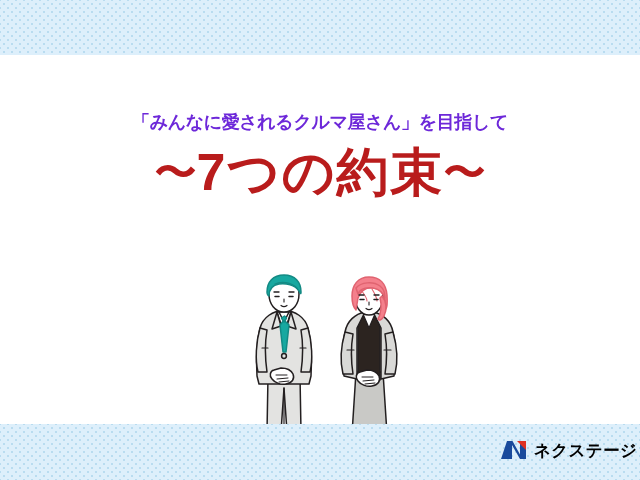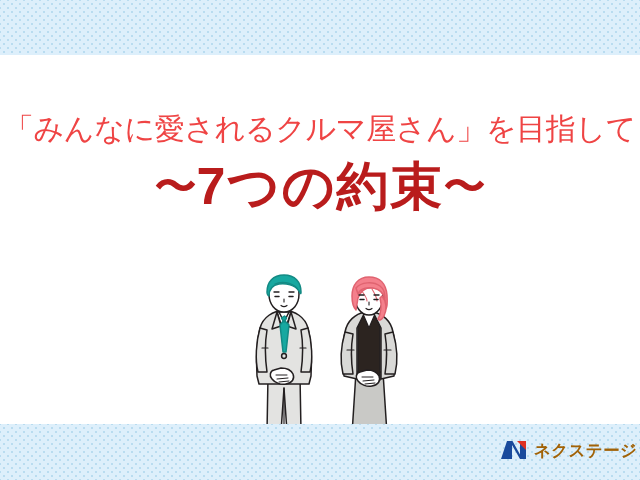--- a/index.html
+++ b/index.html
@@ -44,23 +44,23 @@
   
   .headline-block {
     position: absolute;
     top: 112px;
     left: 0;
     width: 640px;
     text-align: center;
   }
 
   .headline-primary {
-    font-size: 30px;
-    font-weight: 400;
-    color: #ef4444;
+    font-size: 18px;
+    font-weight: 700;
+    color: #6d28d9;
     letter-spacing: -0.4px;
     line-height: 1.15;
     white-space: nowrap;
   }
 
   .headline-secondary {
     margin-top: 11px;
     font-size: 52px;
     font-weight: 900;
     color: #b91c1c;
@@ -99,21 +99,21 @@
     gap: 6px;
   }
   .logo-mark {
     width: 28px;
     height: 22px;
     display: block;
   }
   .logo-text {
     font-size: 16.5px;
     font-weight: 700;
-    color: #a16207;
+    color: #000000;
     letter-spacing: 0.4px;
     line-height: 1;
   }
 </style>
 </head>
 <body>
 
 <div class="banner">
 
   <div class="dot-band dot-band--top"></div>

